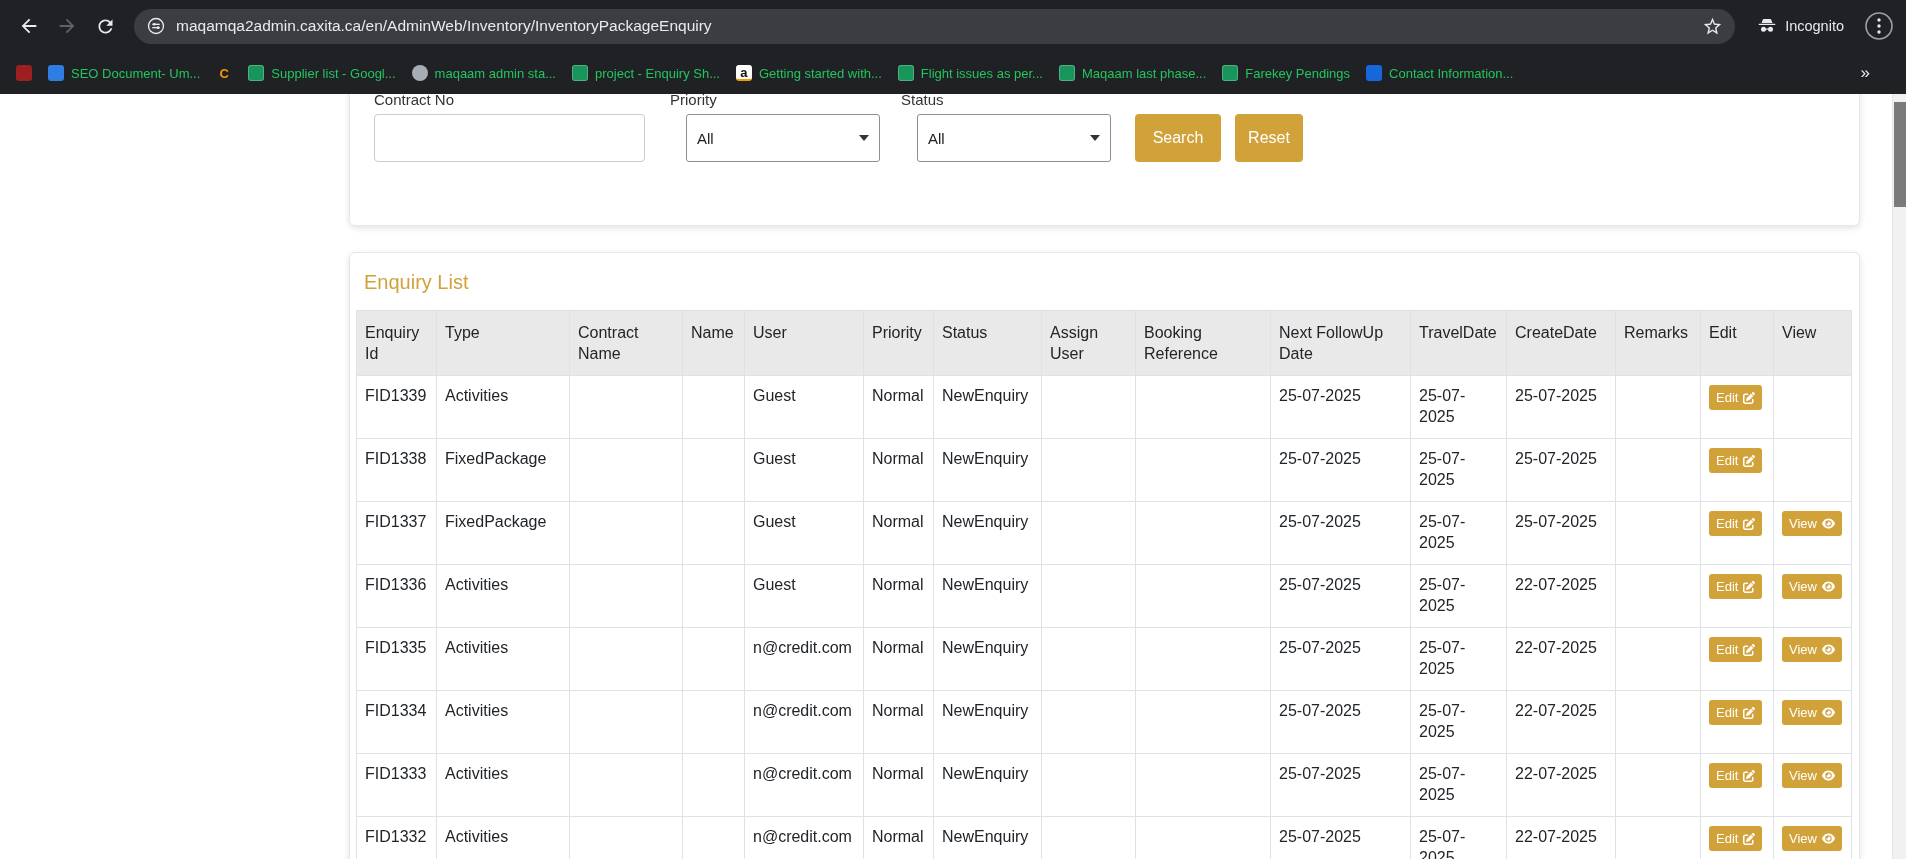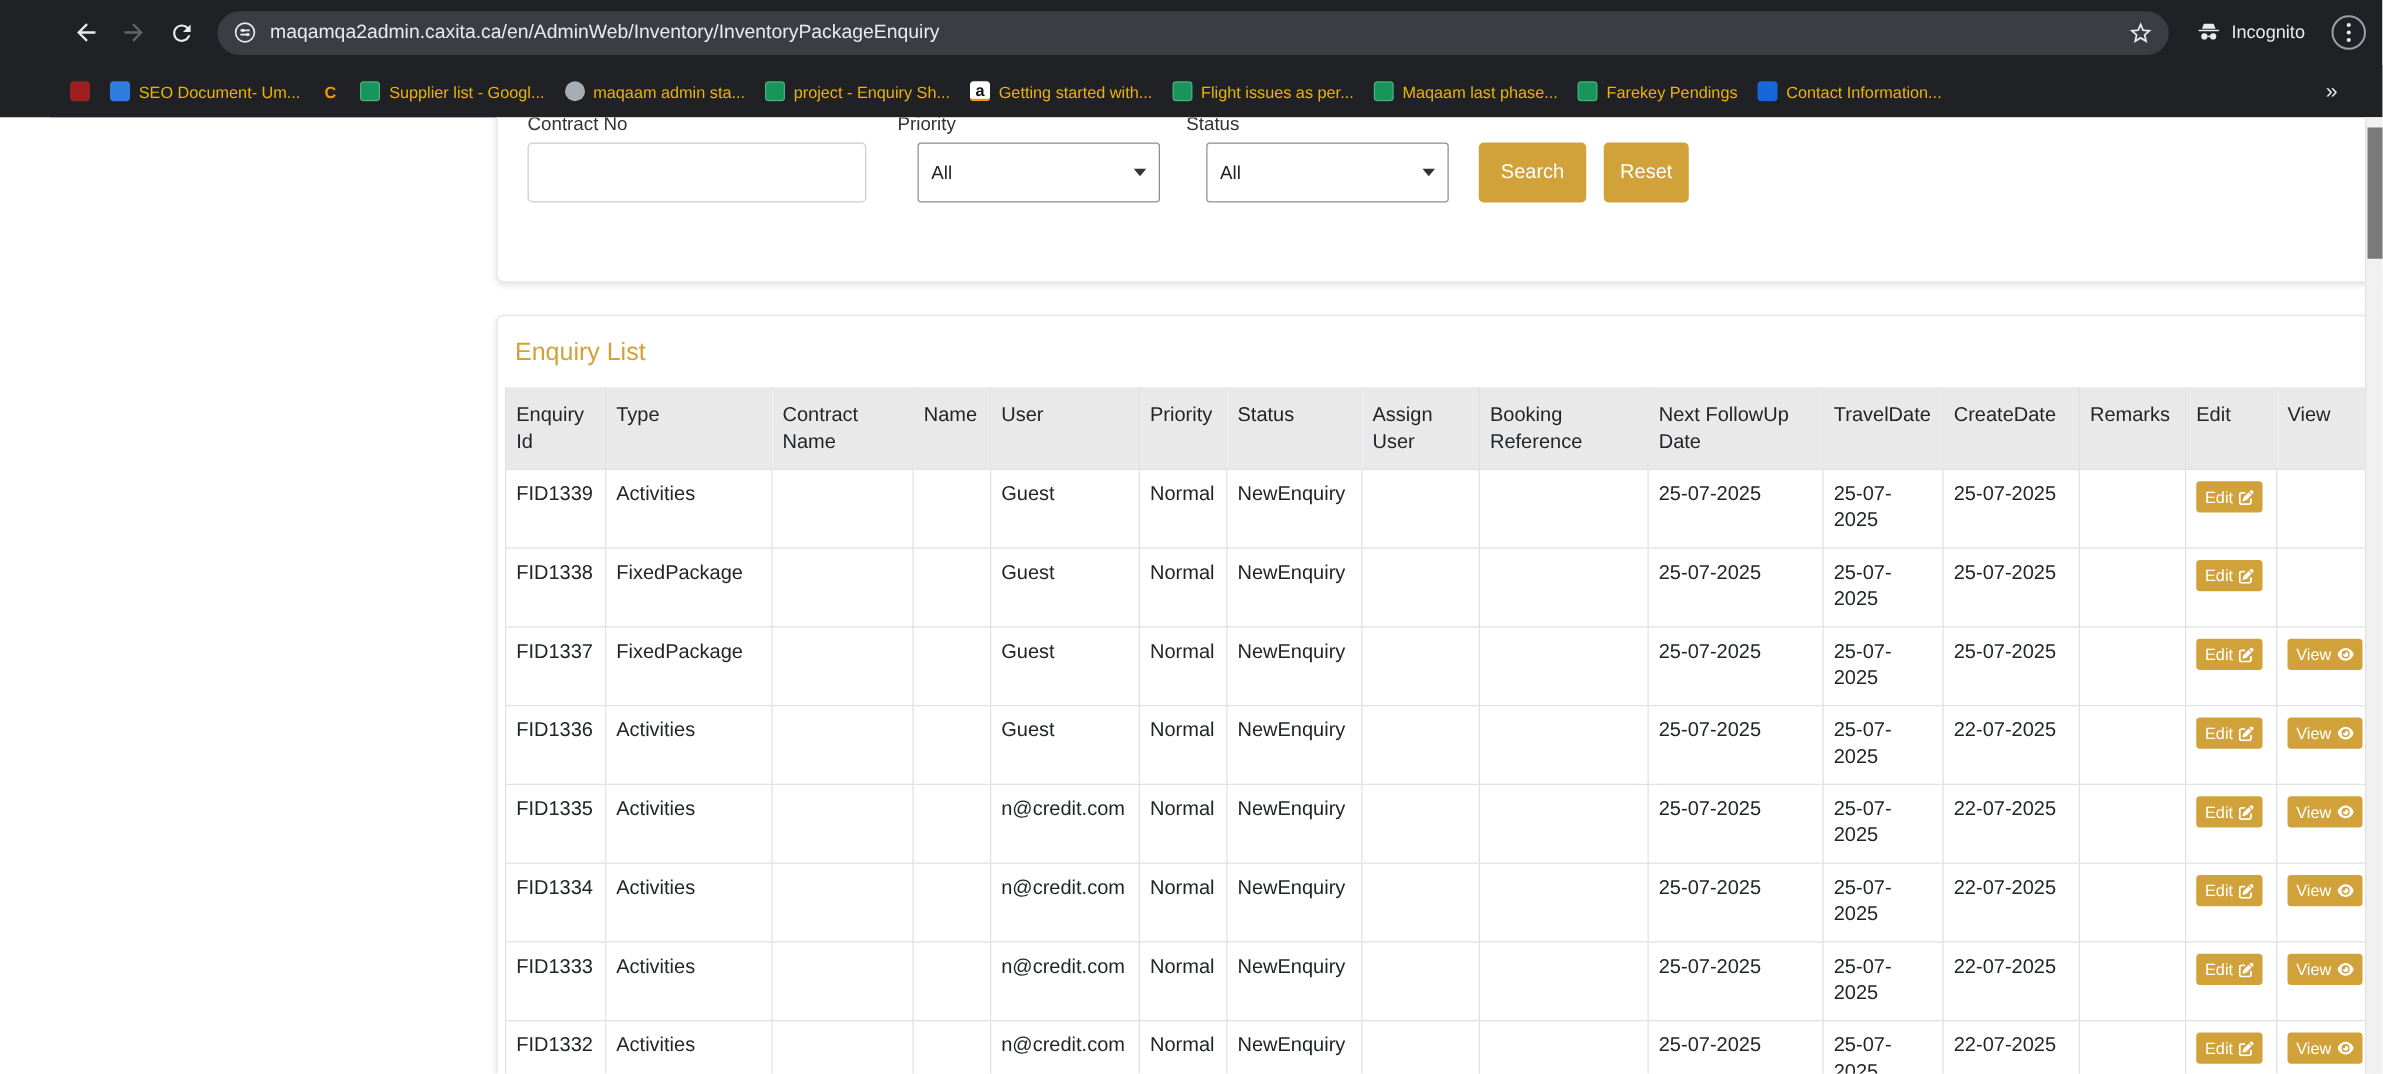--- a/index.html
+++ b/index.html
@@ -1,48 +1,48 @@
 <!DOCTYPE html>
 <html style="--gold: #D2A23A; --chrome_bg: #202124; --omnibox_bg: #3B3D42; --table_header_bg: #E9E9E9;"><head>
 <meta charset="utf-8">
 <style>
   * { box-sizing: border-box; margin: 0; padding: 0; }
   html,body { width:1906px; height:859px; overflow:hidden; background:#fff;
     font-family:"Liberation Sans", sans-serif; }
 
   
-  .chrome { background:var(--chrome_bg,#202124); width:100%;padding-left:40px; }
+  .chrome { background:var(--chrome_bg,#202124); width:100%; }
   .toolbar { height:52px; display:flex; align-items:center; padding:0 10px; }
   .nav-btn { width:38px; height:38px; display:flex; align-items:center; justify-content:center;
     border-radius:50%; flex:0 0 auto; cursor:pointer; }
   .omnibox { flex:1 1 auto; height:35px; margin:0 14px 0 10px; background:var(--omnibox_bg,#3b3d42);
     border-radius:18px; display:flex; align-items:center; padding:0 12px; min-width:0; }
   .omnibox .url { color:#e8eaed; font-size:15.5px; margin-left:10px; flex:1 1 auto;
     white-space:nowrap; overflow:hidden; }
   .incognito-chip { display:flex; align-items:center; gap:8px; color:#e8eaed; font-size:14.5px;
     margin:0 18px 0 8px; flex:0 0 auto; }
   .menu-btn { flex:0 0 auto; width:34px; height:34px; display:flex; align-items:center; justify-content:center; }
 
   .bookmarks-bar { height:42px; display:flex; align-items:center; padding:0 8px;
     background:var(--chrome_bg,#202124); }
   .bookmark { display:flex; align-items:center; gap:7px; padding:4px 8px; border-radius:6px; cursor:pointer; }
-  .bm-label { color:#eab308; font-size:13px; white-space:nowrap; }
+  .bm-label { color:#22c55e; font-size:13px; white-space:nowrap; }
   .favicon { width:16px; height:16px; border-radius:3px; display:inline-flex; align-items:center;
     justify-content:center; font-size:13px; font-weight:bold; flex:0 0 auto; }
   .fav-red-square { background:#9c2020; }
   .fav-doc-blue { background:#2f7de1; }
   .fav-sheets-green { background:#17955b; box-shadow:inset 0 0 0 1px rgba(255,255,255,.25); }
   .fav-globe-gray { background:#a8adb3; border-radius:50%; }
   .fav-letter-c { background:transparent; color:#f29900; }
   .fav-letter-a { background:#fff; color:#111; border-bottom:2px solid #f29900; border-radius:3px; }
   .fav-contact-blue { background:#1667d9; }
   .bm-chevrons { margin-left:auto; margin-right:28px; color:#e8eaed; font-size:17px; cursor:pointer; }
 
   
-  .page { position:relative; width:1906px; height:765px; background:#fff; overflow:hidden;padding-left:48px; }
+  .page { position:relative; width:1906px; height:765px; background:#fff; overflow:hidden; }
   .card { background:#fff; border:1px solid #e7e7e7; border-radius:6px;
     box-shadow:0 2px 6px rgba(0,0,0,.12); }
   .card-filter { width:1511px; margin-left:349px; margin-top:-34px; height:166px;
     padding:30px 0 0 24px; }
   .fields-row { display:flex; align-items:flex-end; }
   .field label { display:block; font-size:15px; color:#333; margin-bottom:6px; }
   .field input { height:48px; width:100%; border:1px solid #ccc; border-radius:4px;
     padding:0 10px; font-size:15px; font-family:"Liberation Sans",sans-serif; color:#222; }
   .select-wrap { position:relative;margin-left:16px; }
   .select-wrap select { height:48px; width:100%; border:1px solid #8f8f8f; border-radius:3px;

